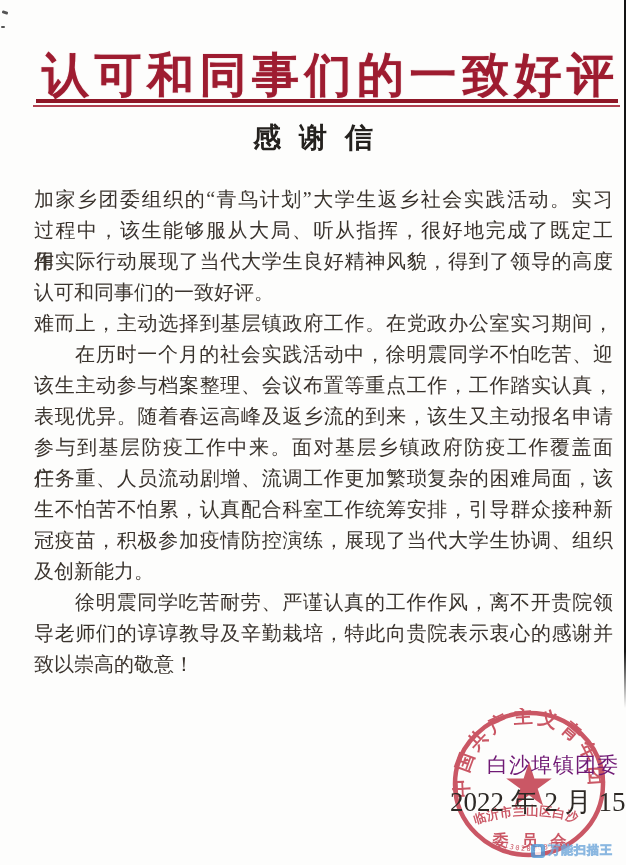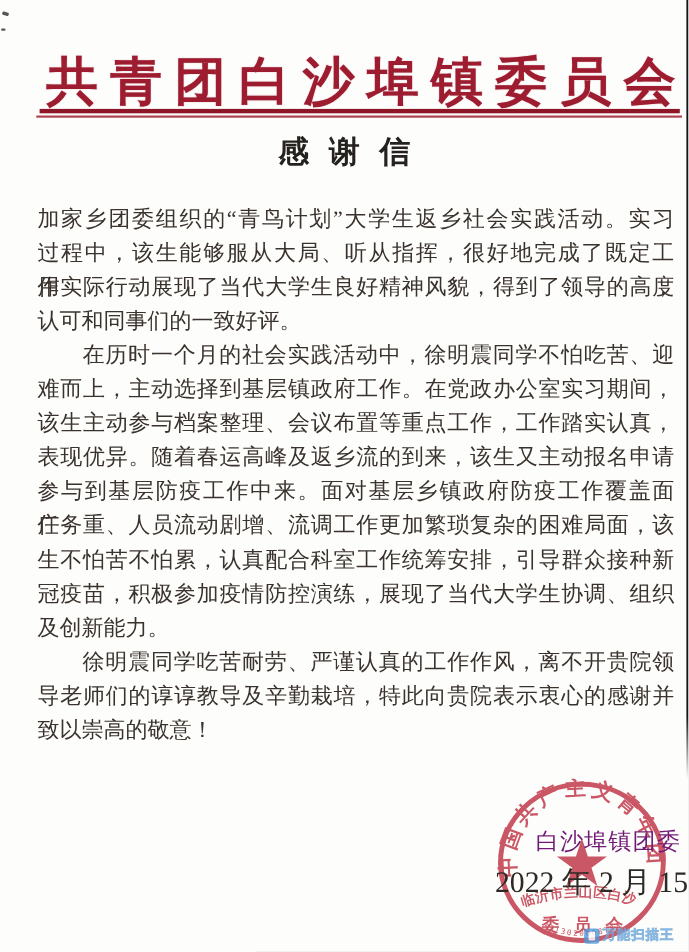--- a/index.html
+++ b/index.html
@@ -80,33 +80,33 @@
 </style>
 </head>
 <body>
 
 <div class="page">
 
   <div class="edge-line"></div>
   <div class="speck speck1"></div>
   <div class="speck speck2"></div>
 
-  <div class="letterhead">共青团白沙埠镇委员会</div>
+  <div class="letterhead">认可和同事们的一致好评</div>
   <div class="rule-main"></div>
   <div class="rule-sub"></div>
 
   <div class="doc-title">感谢信</div>
 
   <div class="letter-body">
       <div class="line just">加家乡团委组织的“青鸟计划”大学生返乡社会实践活动。实习</div>
       <div class="line just">过程中，该生能够服从大局、听从指挥，很好地完成了既定工作，</div>
       <div class="line just">用实际行动展现了当代大学生良好精神风貌，得到了领导的高度</div>
       <div class="line">认可和同事们的一致好评。</div>
+      <div class="line just">难而上，主动选择到基层镇政府工作。在党政办公室实习期间，</div>
       <div class="line just indent">在历时一个月的社会实践活动中，徐明震同学不怕吃苦、迎</div>
-      <div class="line just">难而上，主动选择到基层镇政府工作。在党政办公室实习期间，</div>
       <div class="line just">该生主动参与档案整理、会议布置等重点工作，工作踏实认真，</div>
       <div class="line just">表现优异。随着春运高峰及返乡流的到来，该生又主动报名申请</div>
       <div class="line just">参与到基层防疫工作中来。面对基层乡镇政府防疫工作覆盖面广、</div>
       <div class="line just">任务重、人员流动剧增、流调工作更加繁琐复杂的困难局面，该</div>
       <div class="line just">生不怕苦不怕累，认真配合科室工作统筹安排，引导群众接种新</div>
       <div class="line just">冠疫苗，积极参加疫情防控演练，展现了当代大学生协调、组织</div>
       <div class="line">及创新能力。</div>
       <div class="line just indent">徐明震同学吃苦耐劳、严谨认真的工作作风，离不开贵院领</div>
       <div class="line just">导老师们的谆谆教导及辛勤栽培，特此向贵院表示衷心的感谢并</div>
       <div class="line">致以崇高的敬意！</div>

